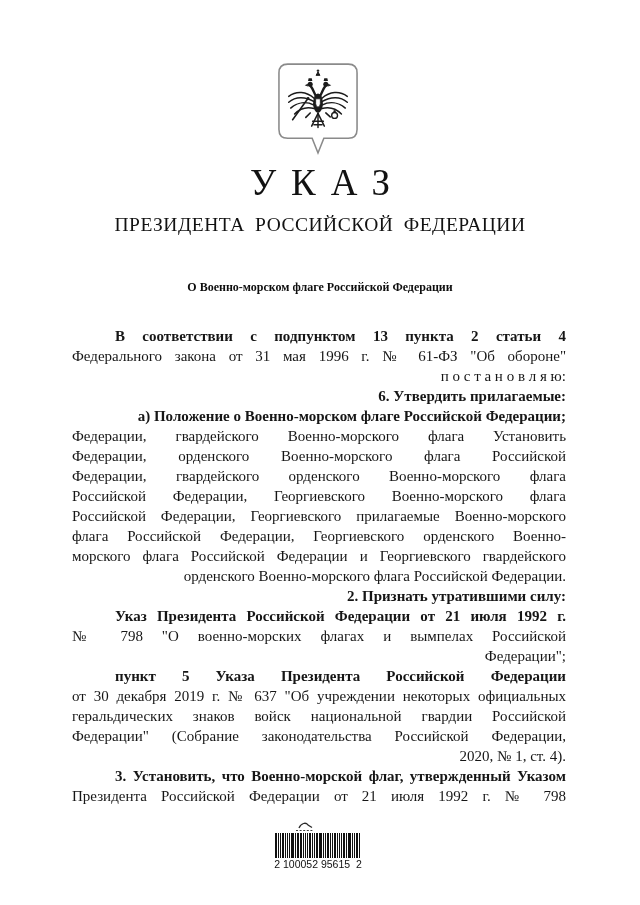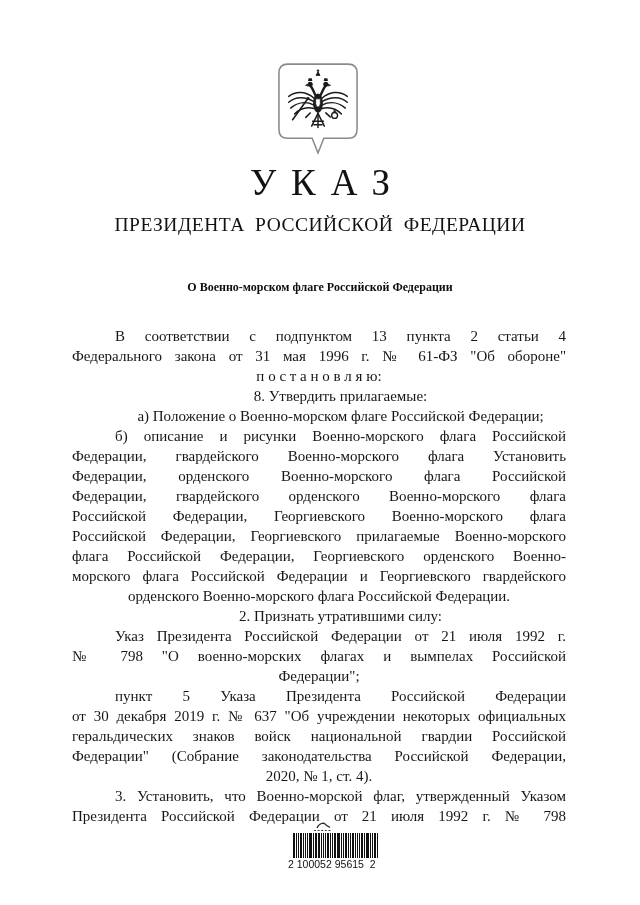--- a/index.html
+++ b/index.html
@@ -31,31 +31,31 @@
     position:absolute; left:73px; top:276px; width:494px;
     text-align:center; font-size:12px; font-weight:bold; line-height:22px;
     color:#0e0e0e;
   }
   .body-block {
     position:absolute; left:72px; top:326px; width:494px;
     font-size:15px;
   }
   .line {
     line-height:20px; height:20px;
-    text-align:center; white-space:normal;
+    text-align:right; white-space:normal;
   }
   .line.justify {
     text-align:justify;
     text-align-last:justify;
     text-justify:inter-word;
   }
-  .line.indent { text-indent:43px; }
+  .line.indent { text-indent:43px;font-weight:bold; }
   .barcode-wrap {
-    position:absolute; left:288px; top:820px; width:96px;
-    text-align:left;
+    position:absolute; left:270px; top:820px; width:96px;
+    text-align:center;
   }
   .print-mark { display:block; margin:0 auto 1px 22px; }
   .barcode-bars { display:block; margin:0 auto; }
   .barcode-digits {
     font-family:"Liberation Sans", sans-serif;
     font-size:10.5px; line-height:13px; color:#111;
     white-space:pre;
   }
 </style>
 </head>
@@ -125,23 +125,22 @@
   </div>
 
   <div class="issuer">ПРЕЗИДЕНТА РОССИЙСКОЙ ФЕДЕРАЦИИ</div>
 
   <div class="doc-title">О Военно-морском флаге Российской Федерации</div>
 
   <div class="body-block" id="body-lines">
       <div class="line indent justify">В соответствии с подпунктом 13 пункта 2 статьи 4</div>
       <div class="line justify">Федерального закона от 31 мая 1996 г. № 61-ФЗ "Об обороне"</div>
       <div class="line">п о с т а н о в л я ю:</div>
-      <div class="line indent">8. Утвердить прилагаемые:</div>
+      <div class="line indent">6. Утвердить прилагаемые:</div>
       <div class="line indent">а) Положение о Военно-морском флаге Российской Федерации;</div>
-      <div class="line indent justify">б) описание и рисунки Военно-морского флага Российской</div>
       <div class="line justify">Федерации, гвардейского Военно-морского флага Установить</div>
       <div class="line justify">Федерации, орденского Военно-морского флага Российской</div>
       <div class="line justify">Федерации, гвардейского орденского Военно-морского флага</div>
       <div class="line justify">Российской Федерации, Георгиевского Военно-морского флага</div>
       <div class="line justify">Российской Федерации, Георгиевского прилагаемые Военно-морского</div>
       <div class="line justify">флага Российской Федерации, Георгиевского орденского Военно-</div>
       <div class="line justify">морского флага Российской Федерации и Георгиевского гвардейского</div>
       <div class="line">орденского Военно-морского флага Российской Федерации.</div>
       <div class="line indent">2. Признать утратившими силу:</div>
       <div class="line indent justify">Указ Президента Российской Федерации от 21 июля 1992 г.</div>

